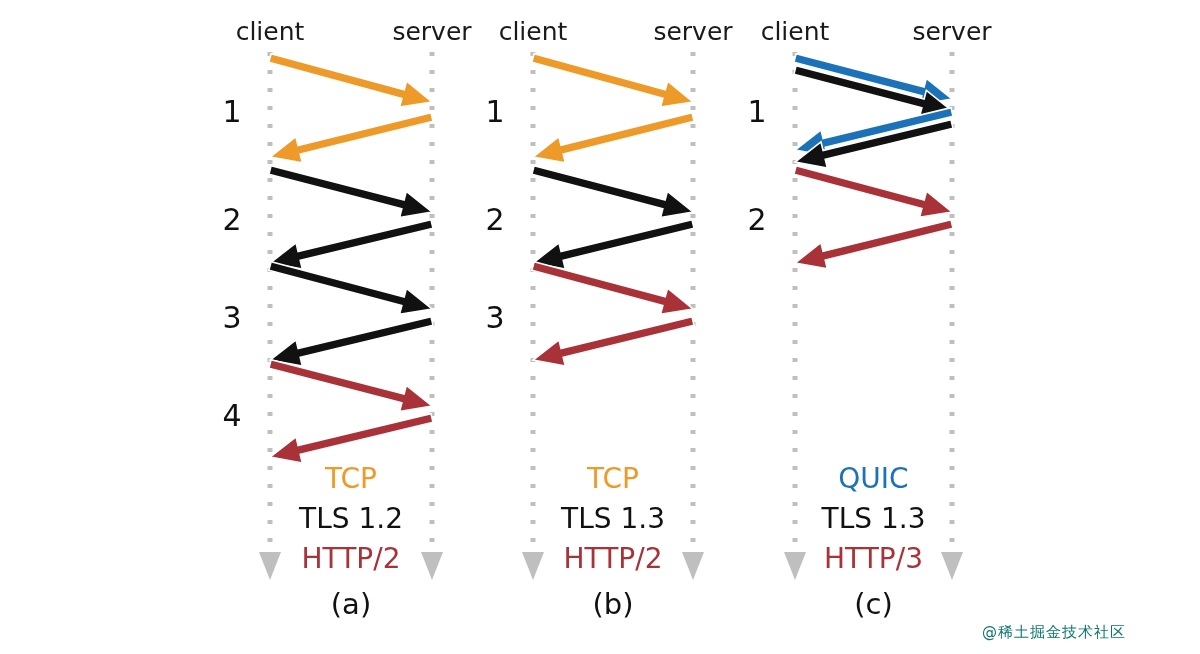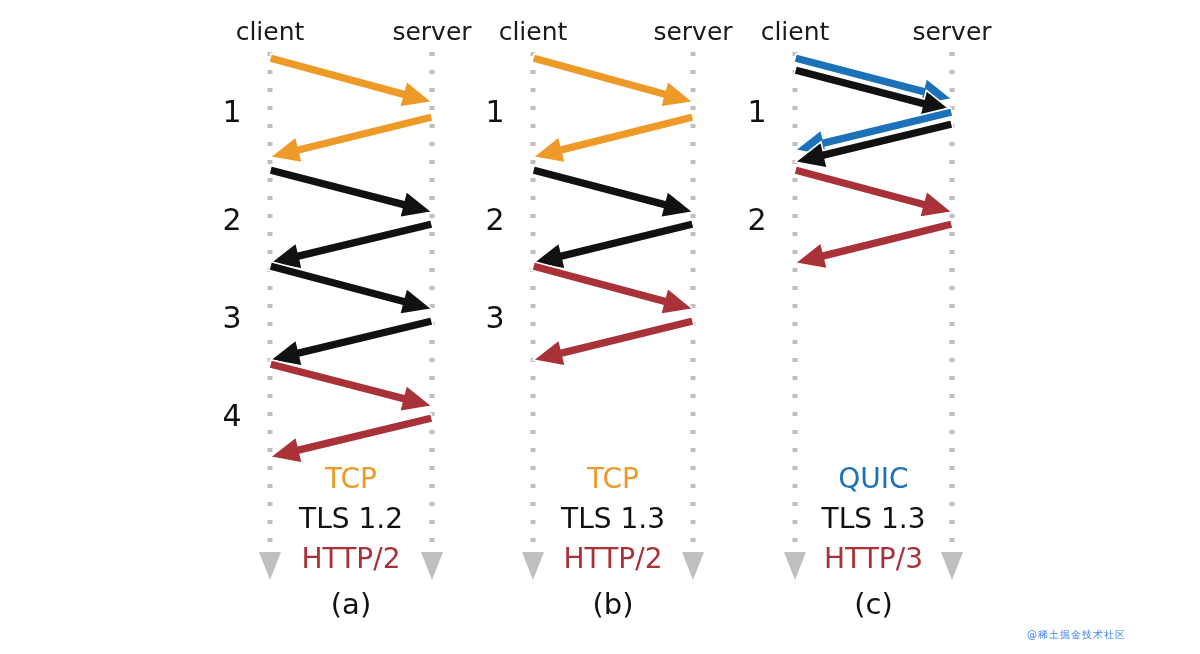--- a/index.html
+++ b/index.html
@@ -51,22 +51,22 @@
     font-family: "DejaVu Sans", sans-serif;
     font-size: 29px;
     fill: #111111;
     text-anchor: middle;
   }
   .watermark {
     position: absolute;
     right: 14px;
     bottom: 12px;
     font-family: "DejaVu Sans", sans-serif;
-    font-size: 10px;
-    color: #3b82f6;
+    font-size: 15px;
+    color: #0f766e;
     letter-spacing: 1px;
     white-space: nowrap;
     user-select: none;
     margin-left: 24px;
   }
 </style>
 </head>
 <body>
 
 <div id="diagram-root">

